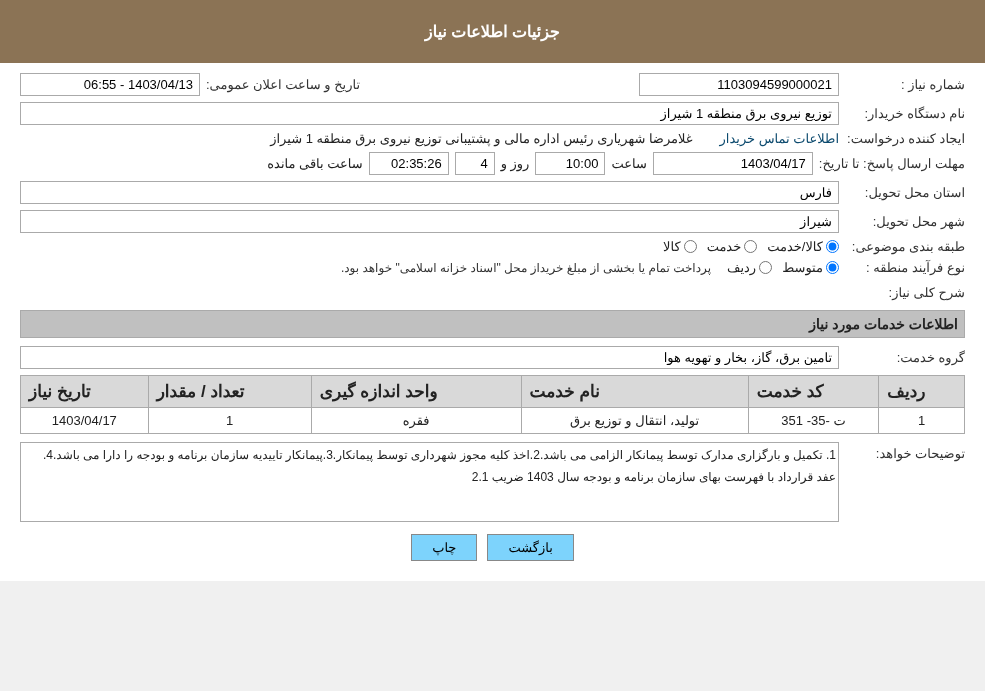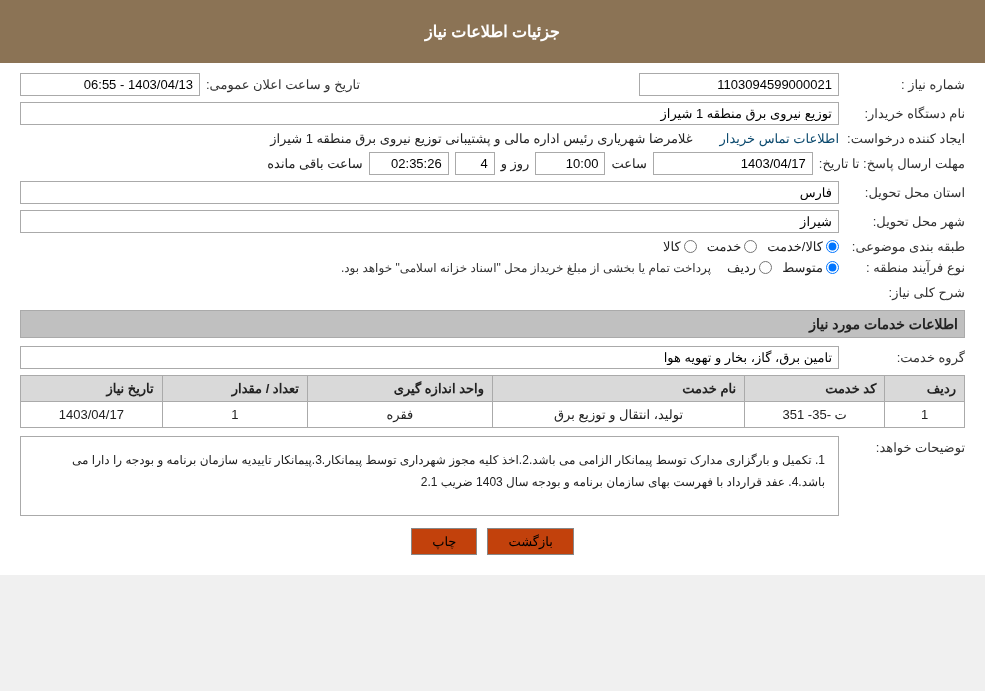--- a/index.html
+++ b/index.html
@@ -82,55 +82,55 @@
     }
     .table-wrapper {
       width: 100%;
       border-collapse: collapse;
       margin-top: 5px;
     }
     .table-wrapper th {
       background: #d9d9d9;
       border: 1px solid #aaa;
       padding: 5px 8px;
-      text-align: right;
-      font-size: 13px;
+      text-align: left;
+      font-size: 17px;
     }
     .table-wrapper td {
       border: 1px solid #aaa;
       padding: 5px 8px;
       text-align: center;
       font-size: 13px;
       background: #fff;
     }
     .btn {
       padding: 5px 20px;
       font-family: Tahoma, Arial, sans-serif;
       font-size: 13px;
       cursor: pointer;
       border: 1px solid #888;
-      background: #c2410c;
+      background: #7dd3fc;
     }
     .button-row {
       display: flex;
       justify-content: center;
       gap: 10px;
       margin-top: 12px;
     }
     .sherh-box {
       border: 1px solid #aaa;
       padding: 6px;
       direction: rtl;
       min-height: 50px;
       font-size: 13px;
       flex: 1;
     }
     .tawsif-box {
       border: 1px solid #aaa;
-      padding: 13px;
+      padding: 2px;
       direction: rtl;
       min-height: 80px;
       font-size: 12px;
       flex: 1;
       line-height: 1.8;
     }
     .inline-label {
       white-space: nowrap;
       font-size: 13px;
     }

